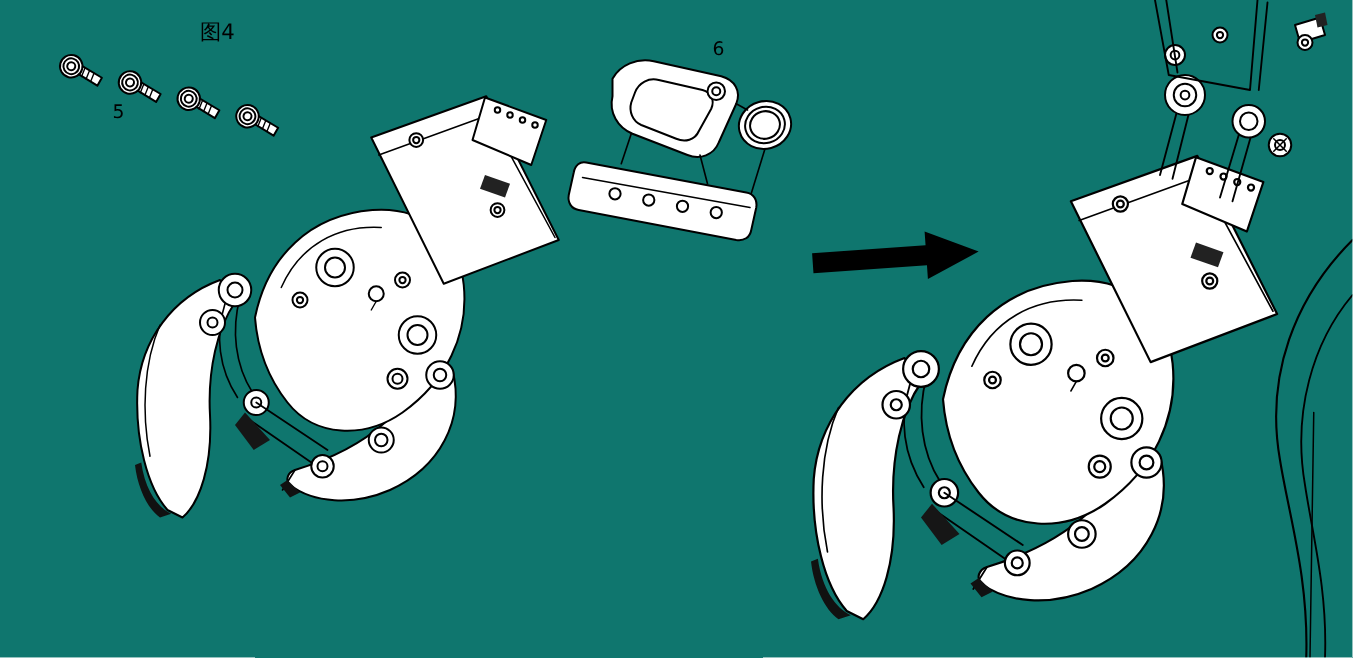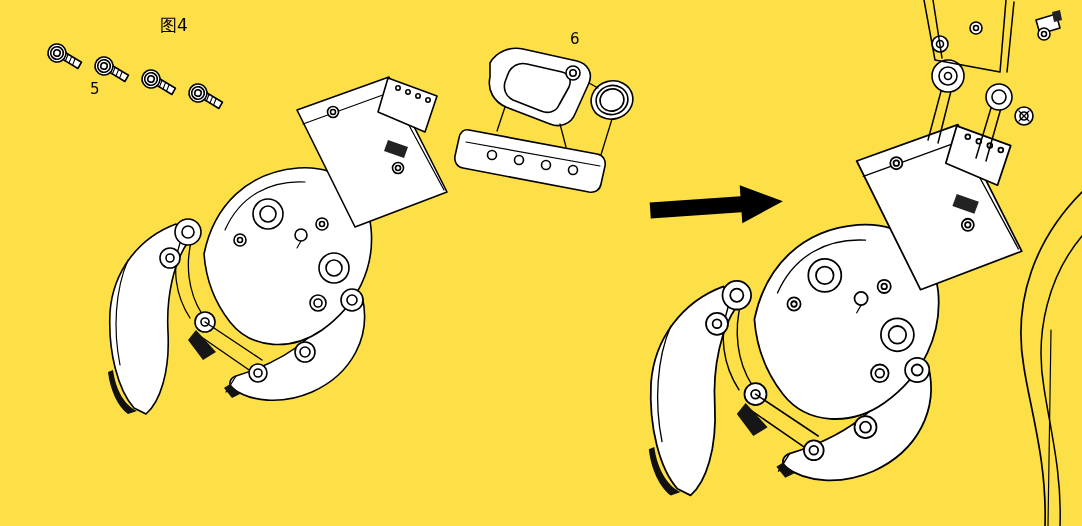--- a/index.html
+++ b/index.html
@@ -5,21 +5,21 @@
   html, body {
     margin: 0;
     padding: 0;
     background: #ffffff;
     font-family: "DejaVu Sans", "Liberation Sans", sans-serif;
   }
   .canvas {
     position: relative;
     width: 1082px;
     height: 526px;
-    background: #fde047;
+    background: #0f766e;
     overflow: hidden;
   }
   .canvas svg {
     position: absolute;
     left: 0;
     top: 0;
   }
   .diagram-label {
     position: absolute;
     color: #000000;

